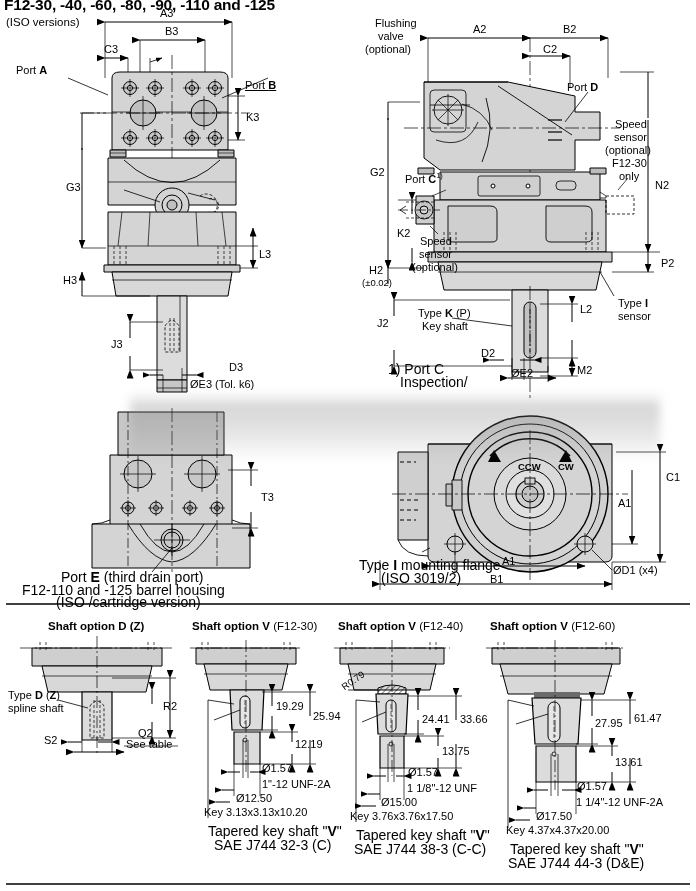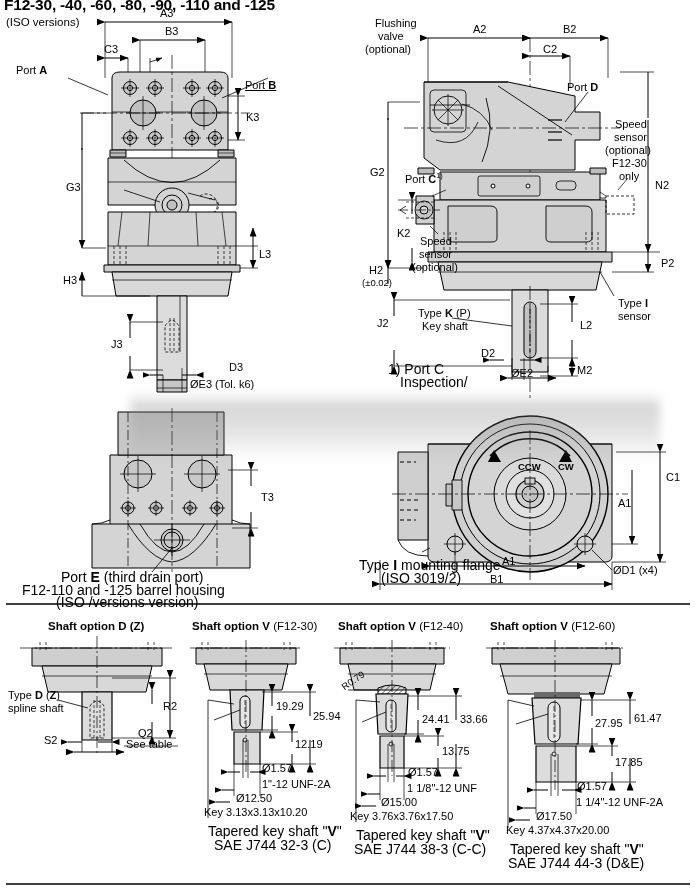--- a/index.html
+++ b/index.html
@@ -676,21 +676,21 @@
 <div class="t lbl" style="left:245px;top:80px;text-decoration:underline;">Port <span class="b">B</span></div>
 
 <div class="t dim" style="left:473px;top:24px;">A2</div>
 <div class="t dim" style="left:563px;top:24px;">B2</div>
 <div class="t dim" style="left:543px;top:44px;">C2</div>
 <div class="t dim" style="left:370px;top:167px;">G2</div>
 <div class="t dim" style="left:397px;top:228px;">K2</div>
 <div class="t dim" style="left:369px;top:265px;">H2</div>
 <div class="t small" style="left:362px;top:278px;">(±0.02)</div>
 <div class="t dim" style="left:377px;top:318px;">J2</div>
-<div class="t dim" style="left:580px;top:320px;">L2</div>
+<div class="t dim" style="left:580px;top:304px;">L2</div>
 <div class="t dim" style="left:577px;top:365px;text-align:right;">M2</div>
 <div class="t dim" style="left:481px;top:348px;">D2</div>
 <div class="t dim" style="left:655px;top:180px;">N2</div>
 <div class="t dim" style="left:661px;top:258px;">P2</div>
 <div class="t dim" style="left:511px;top:368px;">ØE2</div>
 
 <div class="t lbl" style="left:375px;top:18px;">Flushing</div>
 <div class="t lbl" style="left:378px;top:31px;">valve</div>
 <div class="t lbl" style="left:365px;top:44px;">(optional)</div>
 
@@ -712,21 +712,21 @@
 
 <div class="t lbl" style="left:618px;top:298px;">Type <span class="b">I</span></div>
 <div class="t lbl" style="left:618px;top:311px;">sensor</div>
 
 <div class="t note" style="left:388px;top:362px;">1) Port C</div>
 <div class="t note" style="left:400px;top:375px;">Inspection/</div>
 
 <div class="t dim" style="left:261px;top:492px;">T3</div>
 <div class="t note" style="left:61px;top:570px;">Port <span class="b">E</span> (third drain port)</div>
 <div class="t note" style="left:22px;top:583px;">F12-110 and -125 barrel housing</div>
-<div class="t note" style="left:56px;top:595px;">(ISO /versions version)</div>
+<div class="t note" style="left:56px;top:595px;">(ISO /cartridge version)</div>
 
 <div class="t dim" style="left:502px;top:556px;">A1</div>
 <div class="t dim" style="left:490px;top:574px;">B1</div>
 <div class="t dim" style="left:618px;top:498px;">A1</div>
 <div class="t dim" style="left:666px;top:472px;">C1</div>
 <div class="t dim" style="left:613px;top:565px;">ØD1 (x4)</div>
 <div class="t small b" style="left:489px;top:462px;padding-left:29px;">CCW</div>
 <div class="t small b" style="left:558px;top:462px;">CW</div>
 <div class="t note" style="left:359px;top:558px;">Type <span class="b">I</span> mounting flange</div>
 <div class="t note" style="left:381px;top:571px;">(ISO 3019/2)</div>
@@ -758,21 +758,21 @@
 <div class="t dim" style="left:408px;top:767px;">Ø1.57</div>
 <div class="t dim" style="left:407px;top:783px;">1 1/8"-12 UNF</div>
 <div class="t dim" style="left:381px;top:797px;">Ø15.00</div>
 <div class="t dim" style="left:350px;top:811px;">Key 3.76x3.76x17.50</div>
 <div class="t note" style="left:356px;top:828px;">Tapered key shaft "<span class="b">V</span>"</div>
 <div class="t note" style="left:354px;top:842px;">SAE J744 38-3 (C-C)</div>
 
 <div class="t panelhead" style="left:490px;top:620px;">Shaft option <span class="b">V</span> <span style="font-weight:normal;">(F12-60)</span></div>
 <div class="t dim" style="left:595px;top:718px;">27.95</div>
 <div class="t dim" style="left:634px;top:713px;">61.47</div>
-<div class="t dim" style="left:615px;top:757px;">17.85</div>
+<div class="t dim" style="left:615px;top:757px;">13.61</div>
 <div class="t dim" style="left:577px;top:781px;">Ø1.57</div>
 <div class="t dim" style="left:576px;top:797px;">1 1/4"-12 UNF-2A</div>
 <div class="t dim" style="left:536px;top:811px;">Ø17.50</div>
 <div class="t dim" style="left:506px;top:825px;">Key 4.37x4.37x20.00</div>
 <div class="t note" style="left:510px;top:842px;">Tapered key shaft "<span class="b">V</span>"</div>
 <div class="t note" style="left:508px;top:856px;">SAE J744 44-3 (D&amp;E)</div>
 
 </div>
 
 </body></html>

